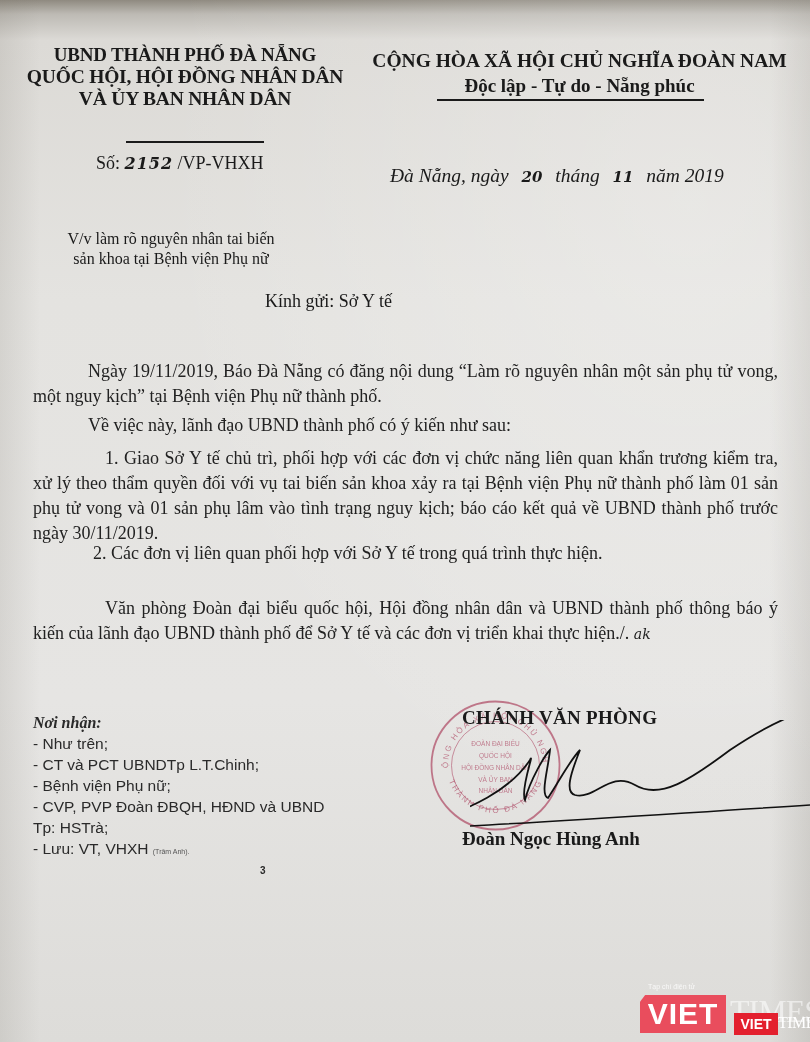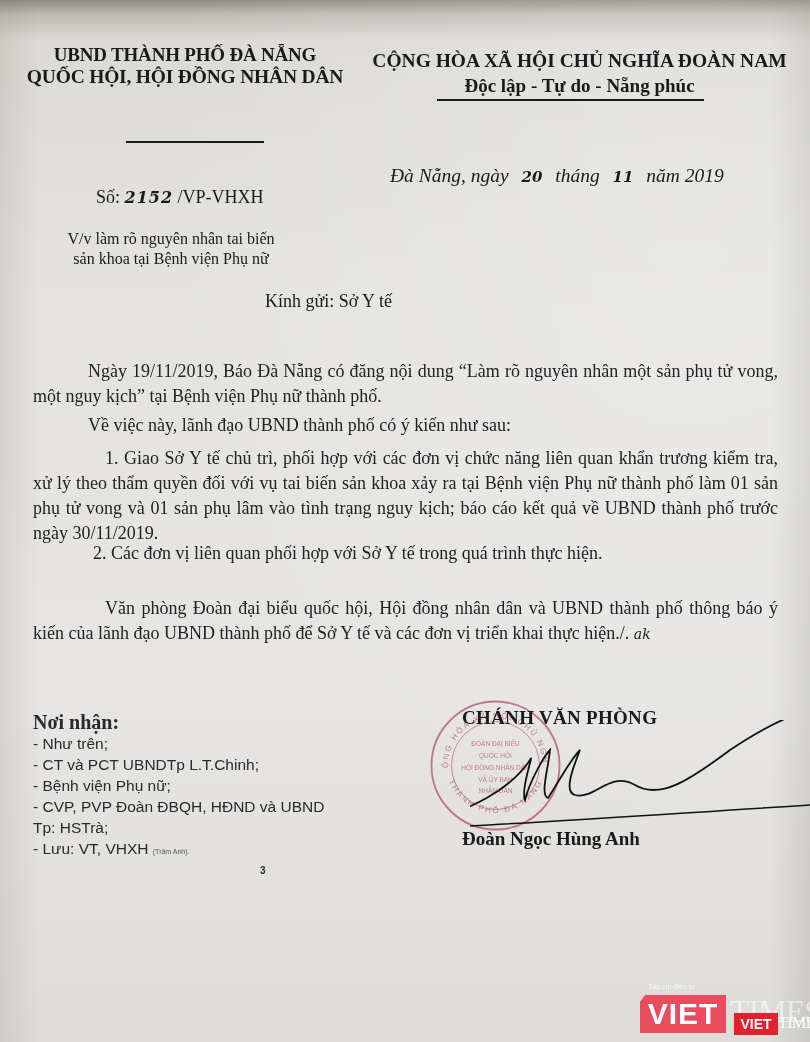--- a/index.html
+++ b/index.html
@@ -23,41 +23,41 @@
     
     .left-header { left: 20px; top: 44px; width: 330px; text-align: center; font-size: 19.5px; line-height: 22px; letter-spacing: -0.2px; }
     .left-header .l1 { font-weight: normal; font-size: 19px; font-weight: bold; }
     .left-rule { left: 126px; top: 141px; width: 138px; height: 2px; background: #1a1a1a; }
 
     
     .right-header { left: 352px; top: 48px; width: 455px; text-align: center; font-size: 19.5px; line-height: 25px; }
     .right-header .motto { font-size: 19px; }
     .right-rule { left: 437px; top: 99px; width: 267px; height: 1.5px; background: #1a1a1a; }
 
-    .so-line { left: 96px; top: 153px; font-size: 18px; margin-top: 34px; }
+    .so-line { left: 96px; top: 153px; font-size: 18px; }
     .so-line .hand { font-family: "DejaVu Serif", serif; font-style: italic; font-weight: bold; font-size: 16px; letter-spacing: 1px; }
     .vv { left: 36px; top: 181px; width: 270px; text-align: center; font-size: 16px; line-height: 20px; margin-top: 48px; }
 
     .date-line { left: 390px; top: 165px; font-size: 19.5px; font-style: italic; }
     .date-line .hand { font-family: "DejaVu Serif", serif; font-weight: bold; font-style: italic; font-size: 15px; margin: 0 8px; }
 
     .kinh-gui { left: 265px; top: 291px; font-size: 18px; }
 
     .body-text { left: 33px; width: 745px; font-size: 18px; line-height: 25px; text-align: justify; color: #222; }
     .indent { text-indent: 55px; }
     .indent2 { text-indent: 72px; }
     .p1 { top: 359px; }
     .p2 { top: 413px; }
     .p3 { top: 446px; }
     .p4 { top: 541px; }
     .p5 { top: 596px; }
     .hand-mark { font-family: "DejaVu Serif", serif; font-style: italic; font-size: 14px; }
 
     .recipients { left: 33px; top: 712px; font-size: 15.5px; line-height: 21px; font-family: "Liberation Sans", "DejaVu Sans", sans-serif; color: #2a2a2a; }
-    .recipients .title { font-family: "Liberation Serif", serif; font-weight: bold; font-size: 20px; }
+    .recipients .title { font-family: "Liberation Serif", serif; font-weight: bold; font-style: italic; font-size: 16px; }
     .recipients .small { font-size: 7px; color: #555; }
     .recipients .mark { position: absolute; left: 227px; top: 148px; font-size: 10px; font-weight: bold; }
 
     .sign-title { left: 462px; top: 707px; font-size: 19px; letter-spacing: 0.3px; }
     .sign-name { left: 462px; top: 828px; font-size: 19px; }
 
     .stamp { left: 428px; top: 698px; width: 135px; height: 135px; }
     .signature { left: 470px; top: 720px; width: 340px; height: 120px; }
 
     .logo { left: 640px; top: 983px; width: 170px; height: 59px; }
@@ -77,20 +77,21 @@
     .logo .times-small { position: absolute; left: 138px; top: 31px; font-family: "Liberation Serif", serif; font-size: 16px; color: #fff; letter-spacing: -0.5px; }
   </style>
 </head>
 <body>
 
 <div class="page-shade"></div>
 
 <div class="abs left-header upper-serif">
   <div class="l1">UBND THÀNH PHỐ ĐÀ NẴNG</div>
   <div>QUỐC HỘI, HỘI ĐỒNG NHÂN DÂN</div>
+  <div>VÀ ỦY BAN NHÂN DÂN</div>
 </div>
 <div class="abs left-rule"></div>
 
 <div class="abs right-header upper-serif">
   <div>CỘNG HÒA XÃ HỘI CHỦ NGHĨA ĐOÀN NAM</div>
   <div class="motto">Độc lập - Tự do - Nẵng phúc</div>
 </div>
 <div class="abs right-rule"></div>
 
 <div class="abs so-line">

